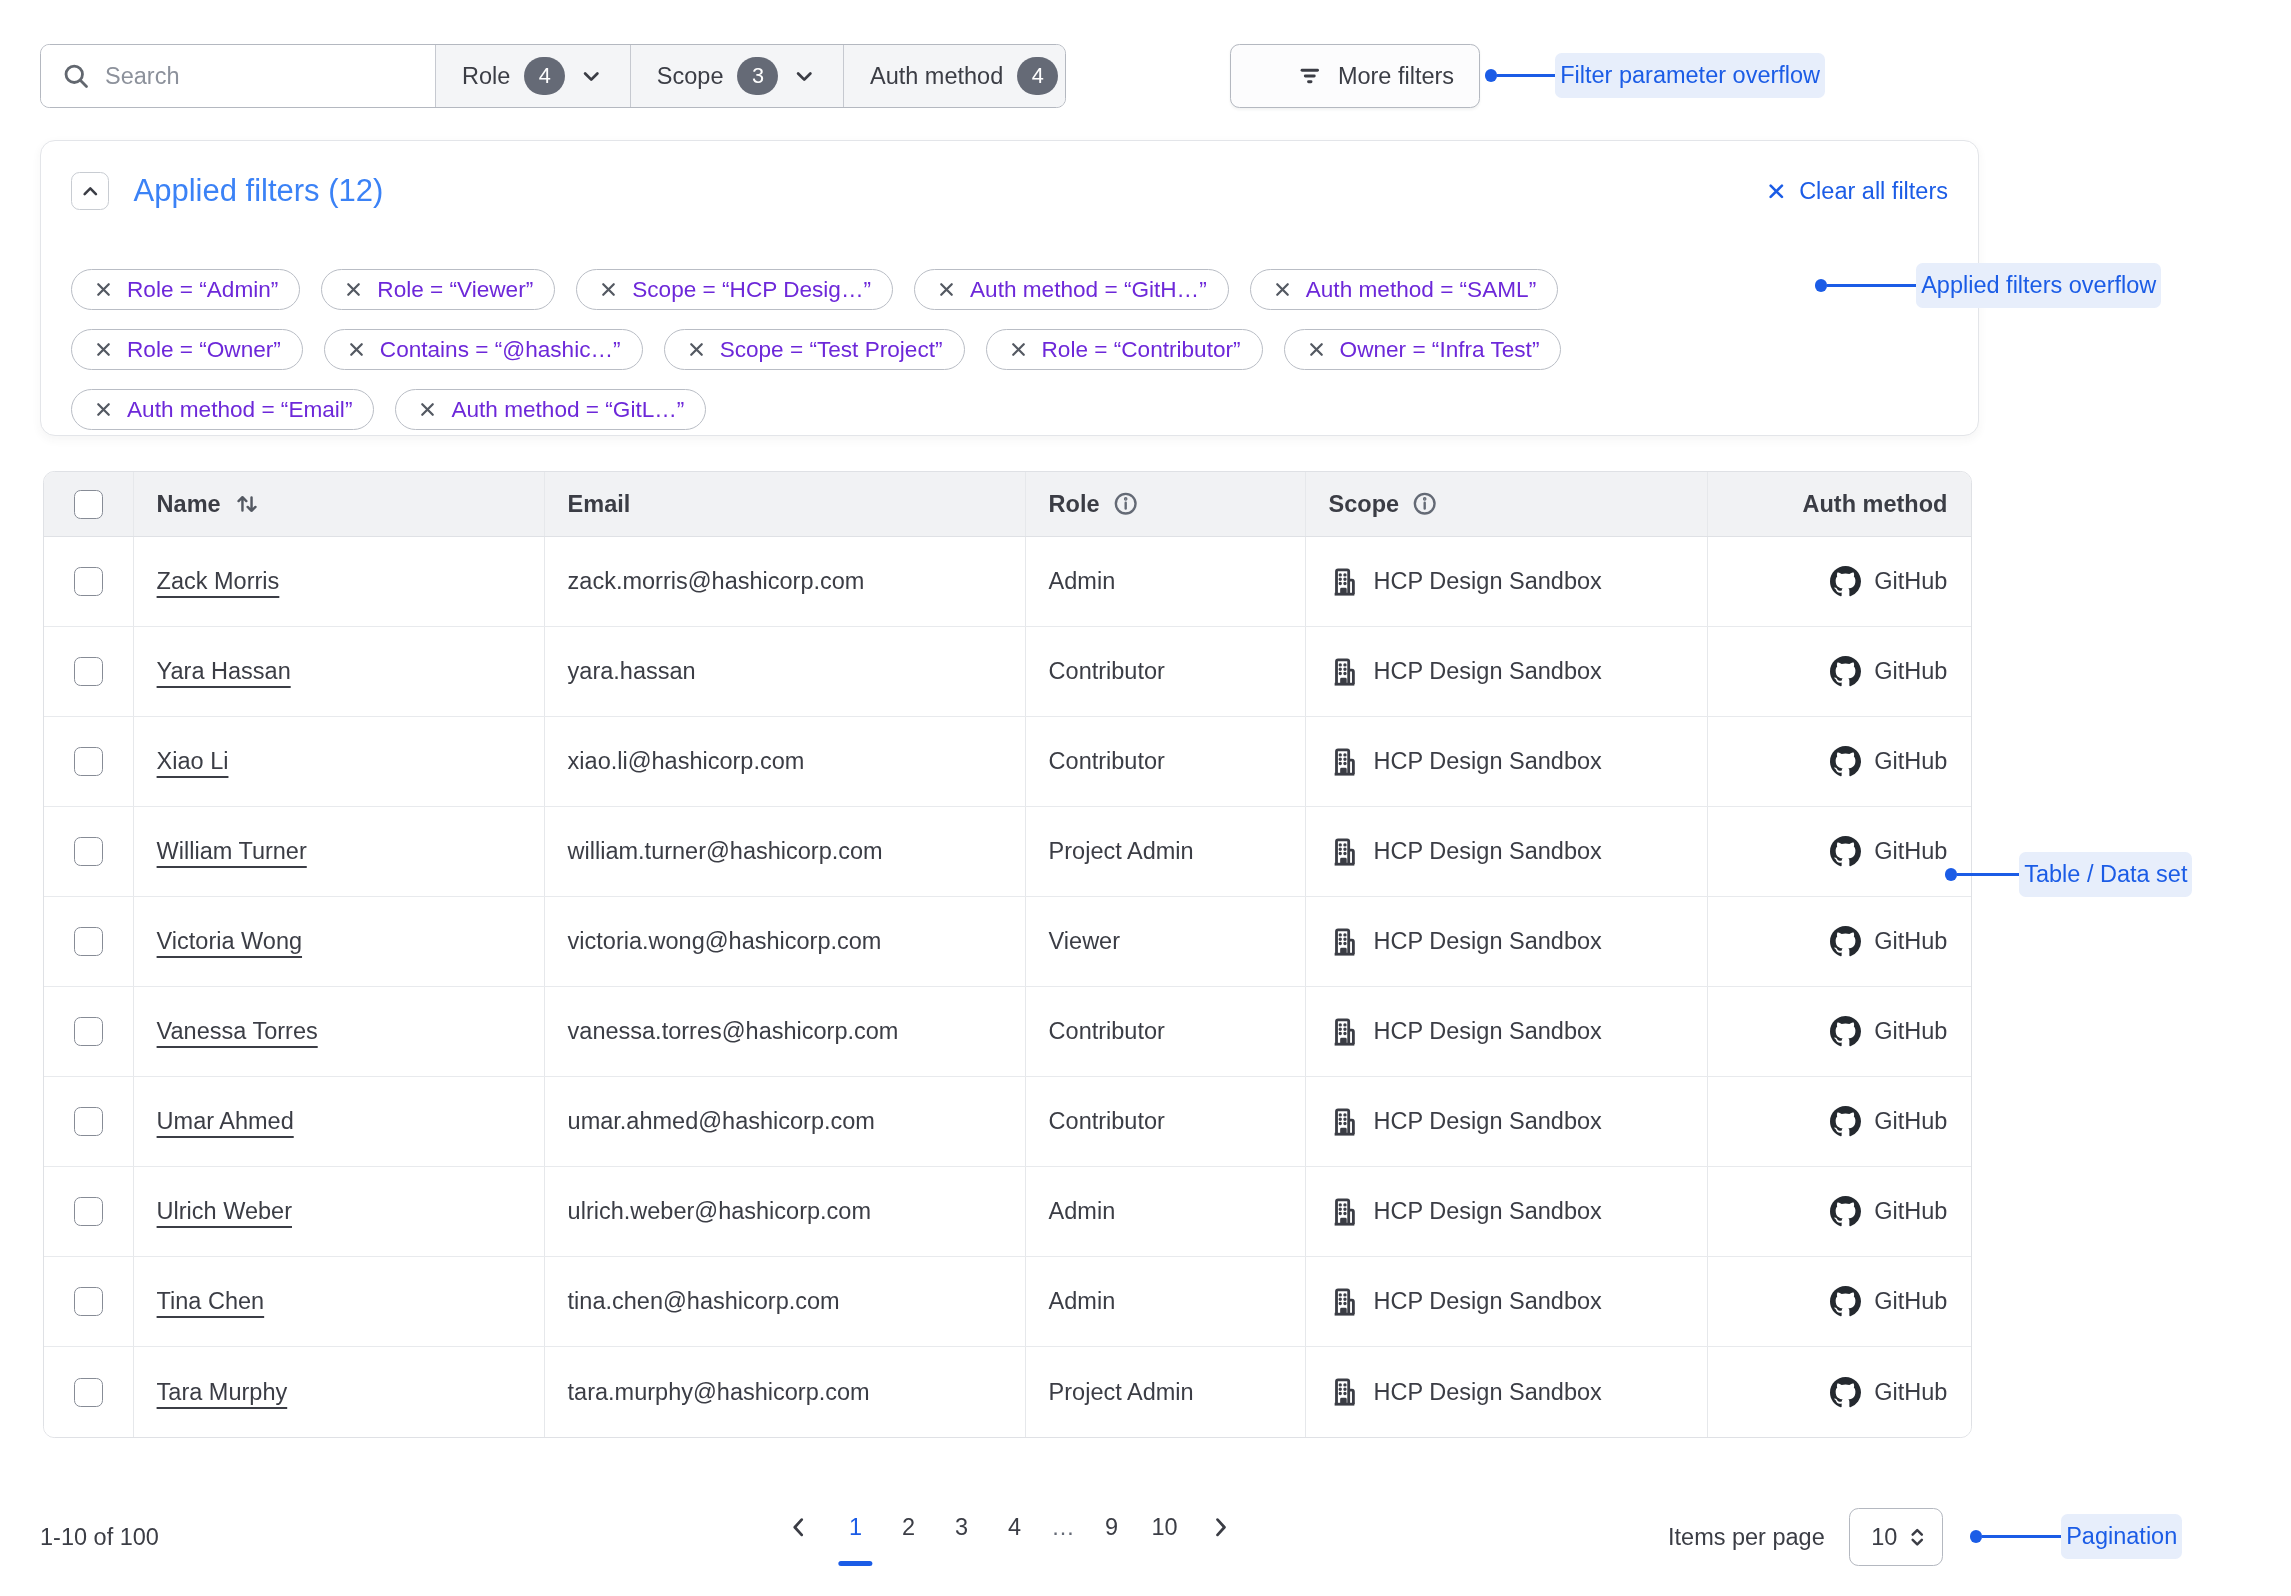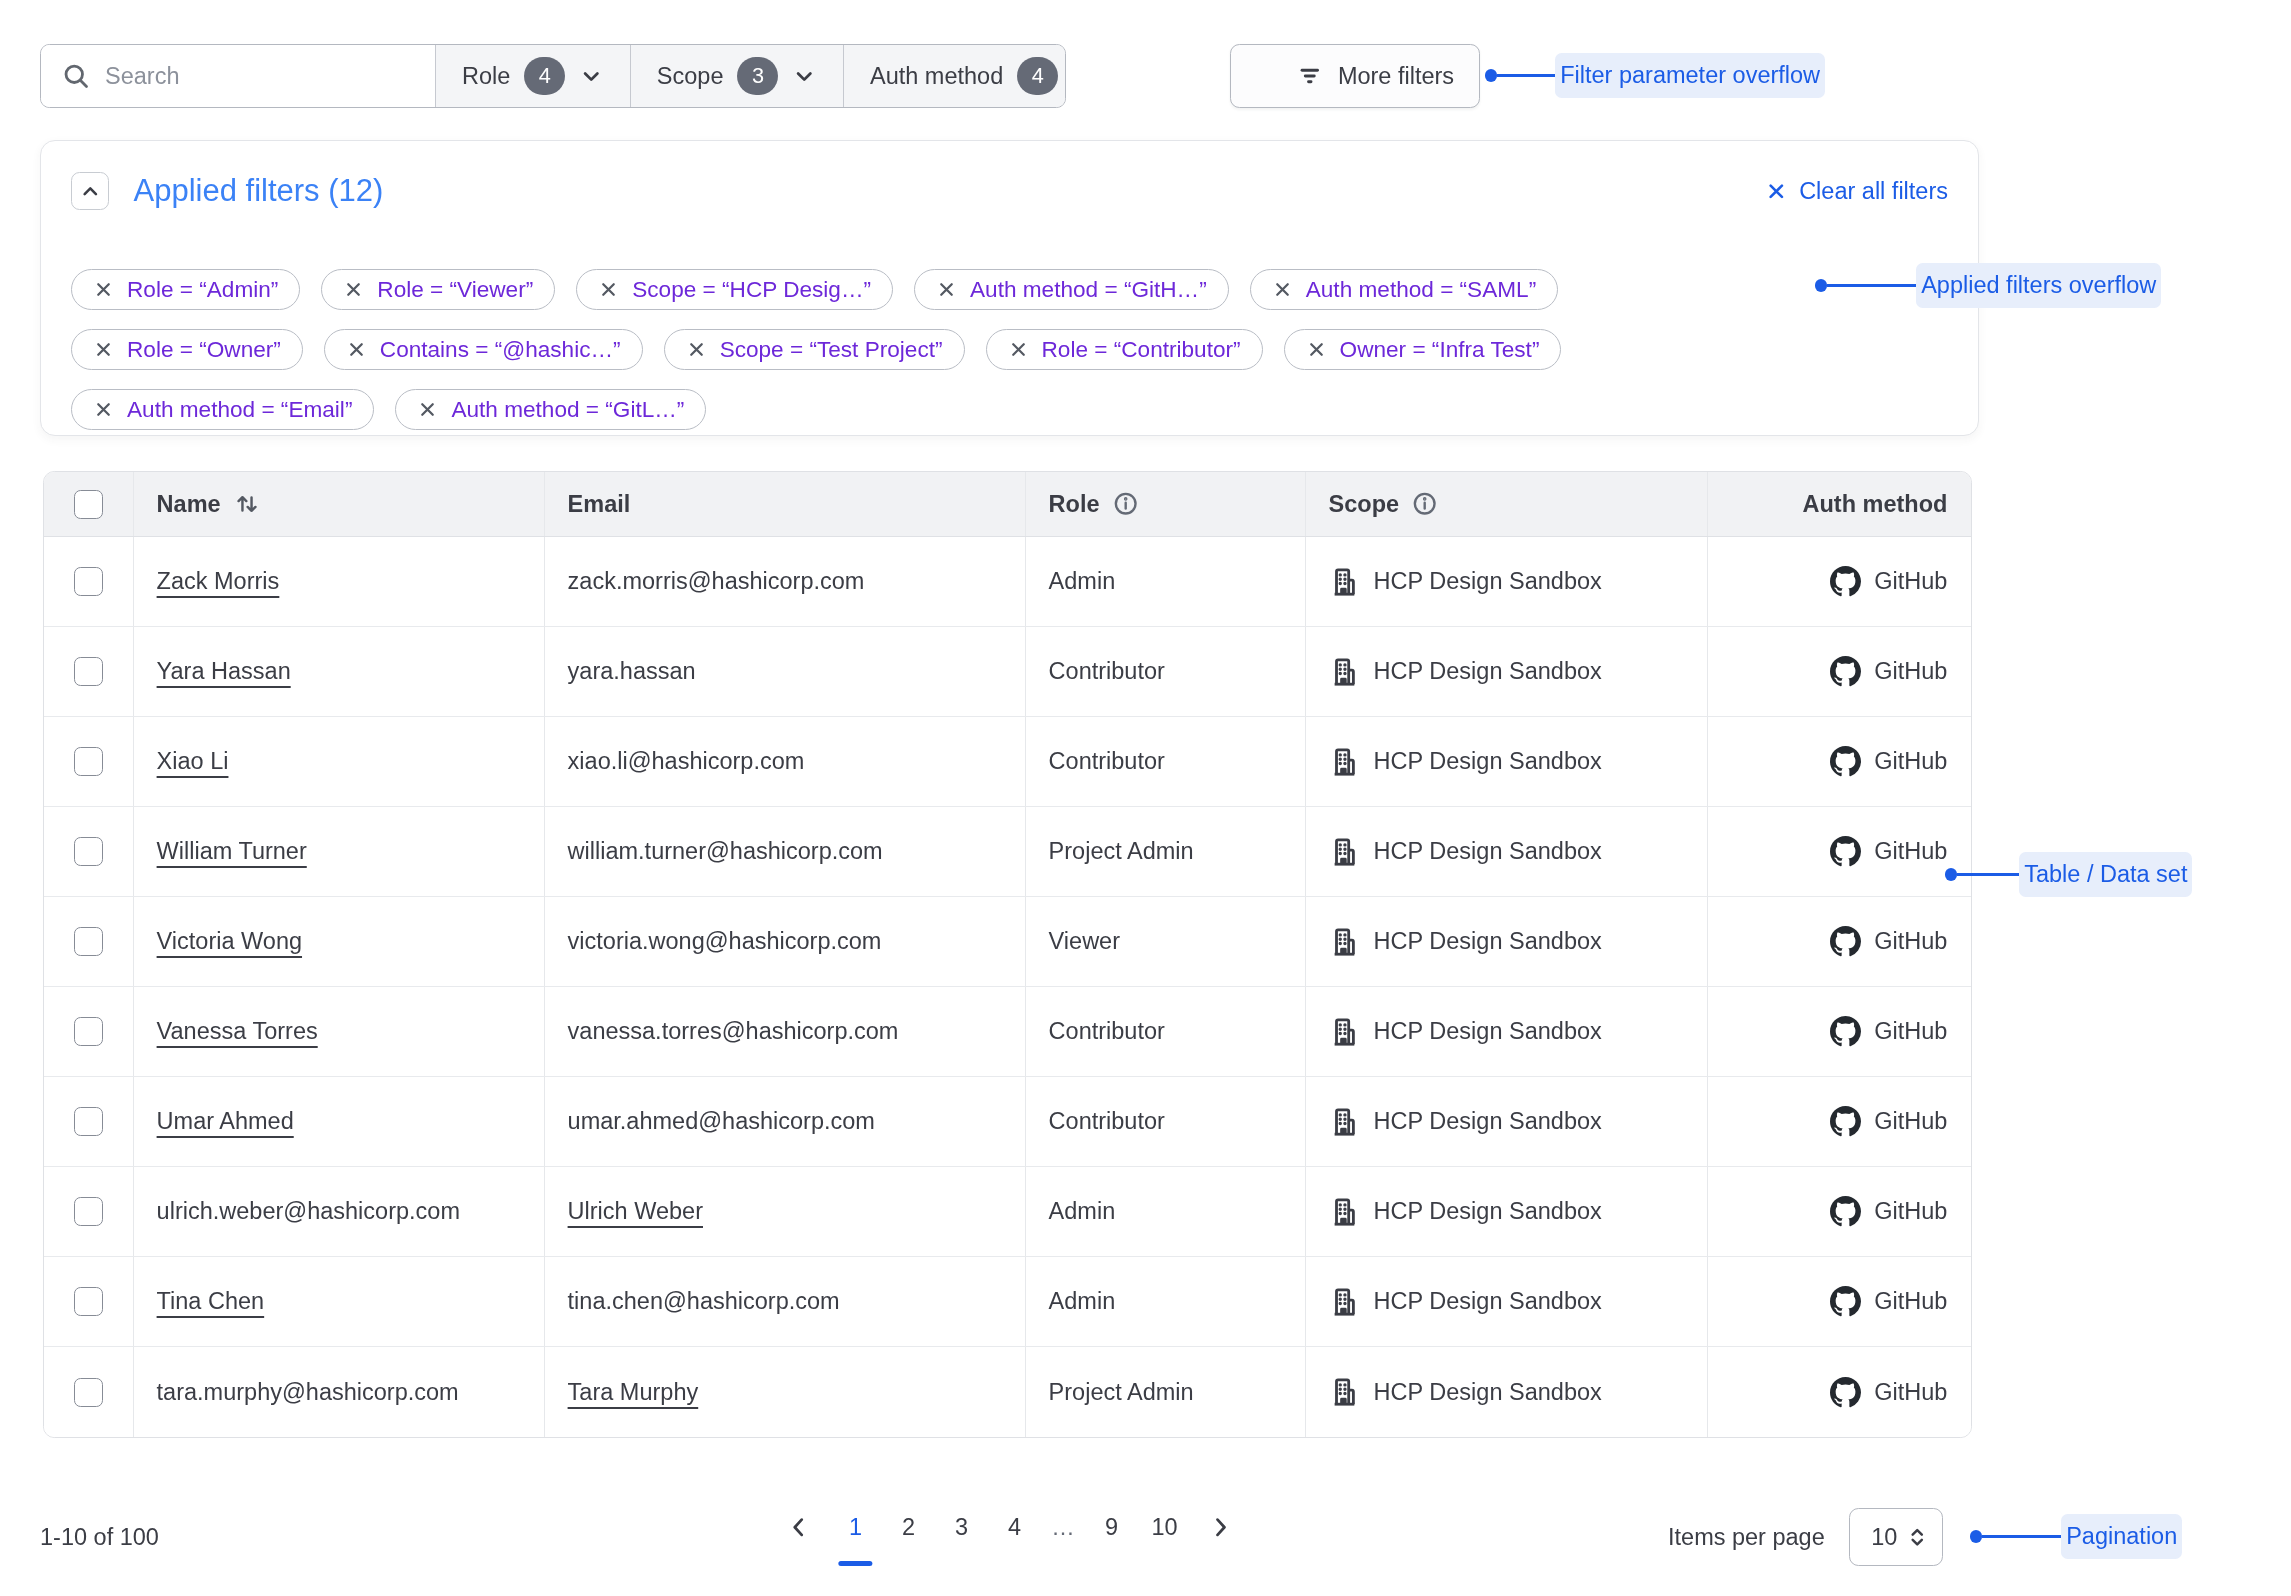--- a/index.html
+++ b/index.html
@@ -505,24 +505,24 @@
             <path fill="#24292f" d="M8 0C3.58 0 0 3.58 0 8c0 3.54 2.29 6.53 5.47 7.59.4.07.55-.17.55-.38 0-.19-.01-.82-.01-1.49-2.01.37-2.53-.49-2.69-.94-.09-.23-.48-.94-.82-1.13-.28-.15-.68-.52-.01-.53.63-.01 1.08.58 1.23.82.72 1.21 1.87.87 2.33.66.07-.52.28-.87.51-1.07-1.78-.2-3.64-.89-3.64-3.95 0-.87.31-1.59.82-2.15-.08-.2-.36-1.02.08-2.12 0 0 .67-.21 2.2.82.64-.18 1.32-.27 2-.27s1.36.09 2 .27c1.53-1.04 2.2-.82 2.2-.82.44 1.1.16 1.92.08 2.12.51.56.82 1.27.82 2.15 0 3.07-1.87 3.75-3.65 3.95.29.25.54.73.54 1.48 0 1.07-.01 1.93-.01 2.2 0 .21.15.46.55.38A8.01 8.01 0 0 0 16 8c0-4.42-3.58-8-8-8Z"></path>
           </svg>
           <span>GitHub</span>
         </div>
     </div>
 
     <div class="tr">
       <div class="td cell-check">
           <span class="checkbox"></span>
         </div>
+      <div class="td">
+          <a class="name-link">Ulrich Weber</a>
+        </div>
       <div class="td">ulrich.weber@hashicorp.com</div>
-      <div class="td">
-          <a class="name-link">Ulrich Weber</a>
-        </div>
       <div class="td">Admin</div>
       <div class="td td-scope">
           <svg class="ico" width="30" height="30" viewBox="0 0 16 16" fill="none" stroke="#3b3d45" stroke-width="1.5" stroke-linejoin="round">
             <path d="M4 14.5 V2.3 a0.8 0.8 0 0 1 .8-.8 h4.9 a0.8 0.8 0 0 1 .8.8 V14.5"></path>
             <path d="M10.5 7 h1.7 a0.8 0.8 0 0 1 .8.8 V14.5"></path>
             <path d="M3 14.5 h10.5"></path>
             <path d="M6 4.2 h.01 M8.5 4.2 h.01 M6 6.5 h.01 M8.5 6.5 h.01 M6 8.8 h.01 M8.5 8.8 h.01" stroke-width="1.8" stroke-linecap="round"></path>
             <path d="M6.7 14.3 V11.8 h2 v2.5" fill="#3b3d45"></path>
           </svg>
           <span>HCP Design Sandbox</span>
@@ -559,24 +559,24 @@
             <path fill="#24292f" d="M8 0C3.58 0 0 3.58 0 8c0 3.54 2.29 6.53 5.47 7.59.4.07.55-.17.55-.38 0-.19-.01-.82-.01-1.49-2.01.37-2.53-.49-2.69-.94-.09-.23-.48-.94-.82-1.13-.28-.15-.68-.52-.01-.53.63-.01 1.08.58 1.23.82.72 1.21 1.87.87 2.33.66.07-.52.28-.87.51-1.07-1.78-.2-3.64-.89-3.64-3.95 0-.87.31-1.59.82-2.15-.08-.2-.36-1.02.08-2.12 0 0 .67-.21 2.2.82.64-.18 1.32-.27 2-.27s1.36.09 2 .27c1.53-1.04 2.2-.82 2.2-.82.44 1.1.16 1.92.08 2.12.51.56.82 1.27.82 2.15 0 3.07-1.87 3.75-3.65 3.95.29.25.54.73.54 1.48 0 1.07-.01 1.93-.01 2.2 0 .21.15.46.55.38A8.01 8.01 0 0 0 16 8c0-4.42-3.58-8-8-8Z"></path>
           </svg>
           <span>GitHub</span>
         </div>
     </div>
 
     <div class="tr">
       <div class="td cell-check">
           <span class="checkbox"></span>
         </div>
+      <div class="td">
+          <a class="name-link">Tara Murphy</a>
+        </div>
       <div class="td">tara.murphy@hashicorp.com</div>
-      <div class="td">
-          <a class="name-link">Tara Murphy</a>
-        </div>
       <div class="td">Project Admin</div>
       <div class="td td-scope">
           <svg class="ico" width="30" height="30" viewBox="0 0 16 16" fill="none" stroke="#3b3d45" stroke-width="1.5" stroke-linejoin="round">
             <path d="M4 14.5 V2.3 a0.8 0.8 0 0 1 .8-.8 h4.9 a0.8 0.8 0 0 1 .8.8 V14.5"></path>
             <path d="M10.5 7 h1.7 a0.8 0.8 0 0 1 .8.8 V14.5"></path>
             <path d="M3 14.5 h10.5"></path>
             <path d="M6 4.2 h.01 M8.5 4.2 h.01 M6 6.5 h.01 M8.5 6.5 h.01 M6 8.8 h.01 M8.5 8.8 h.01" stroke-width="1.8" stroke-linecap="round"></path>
             <path d="M6.7 14.3 V11.8 h2 v2.5" fill="#3b3d45"></path>
           </svg>
           <span>HCP Design Sandbox</span>

